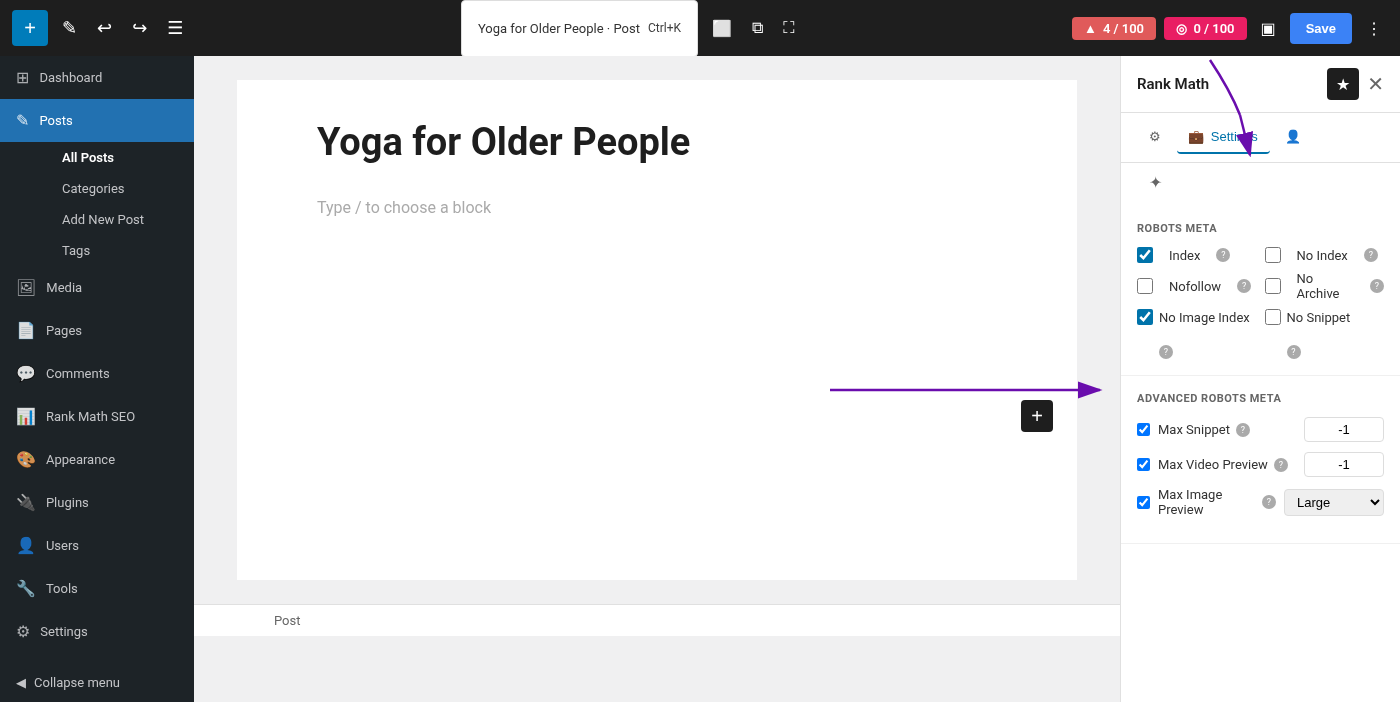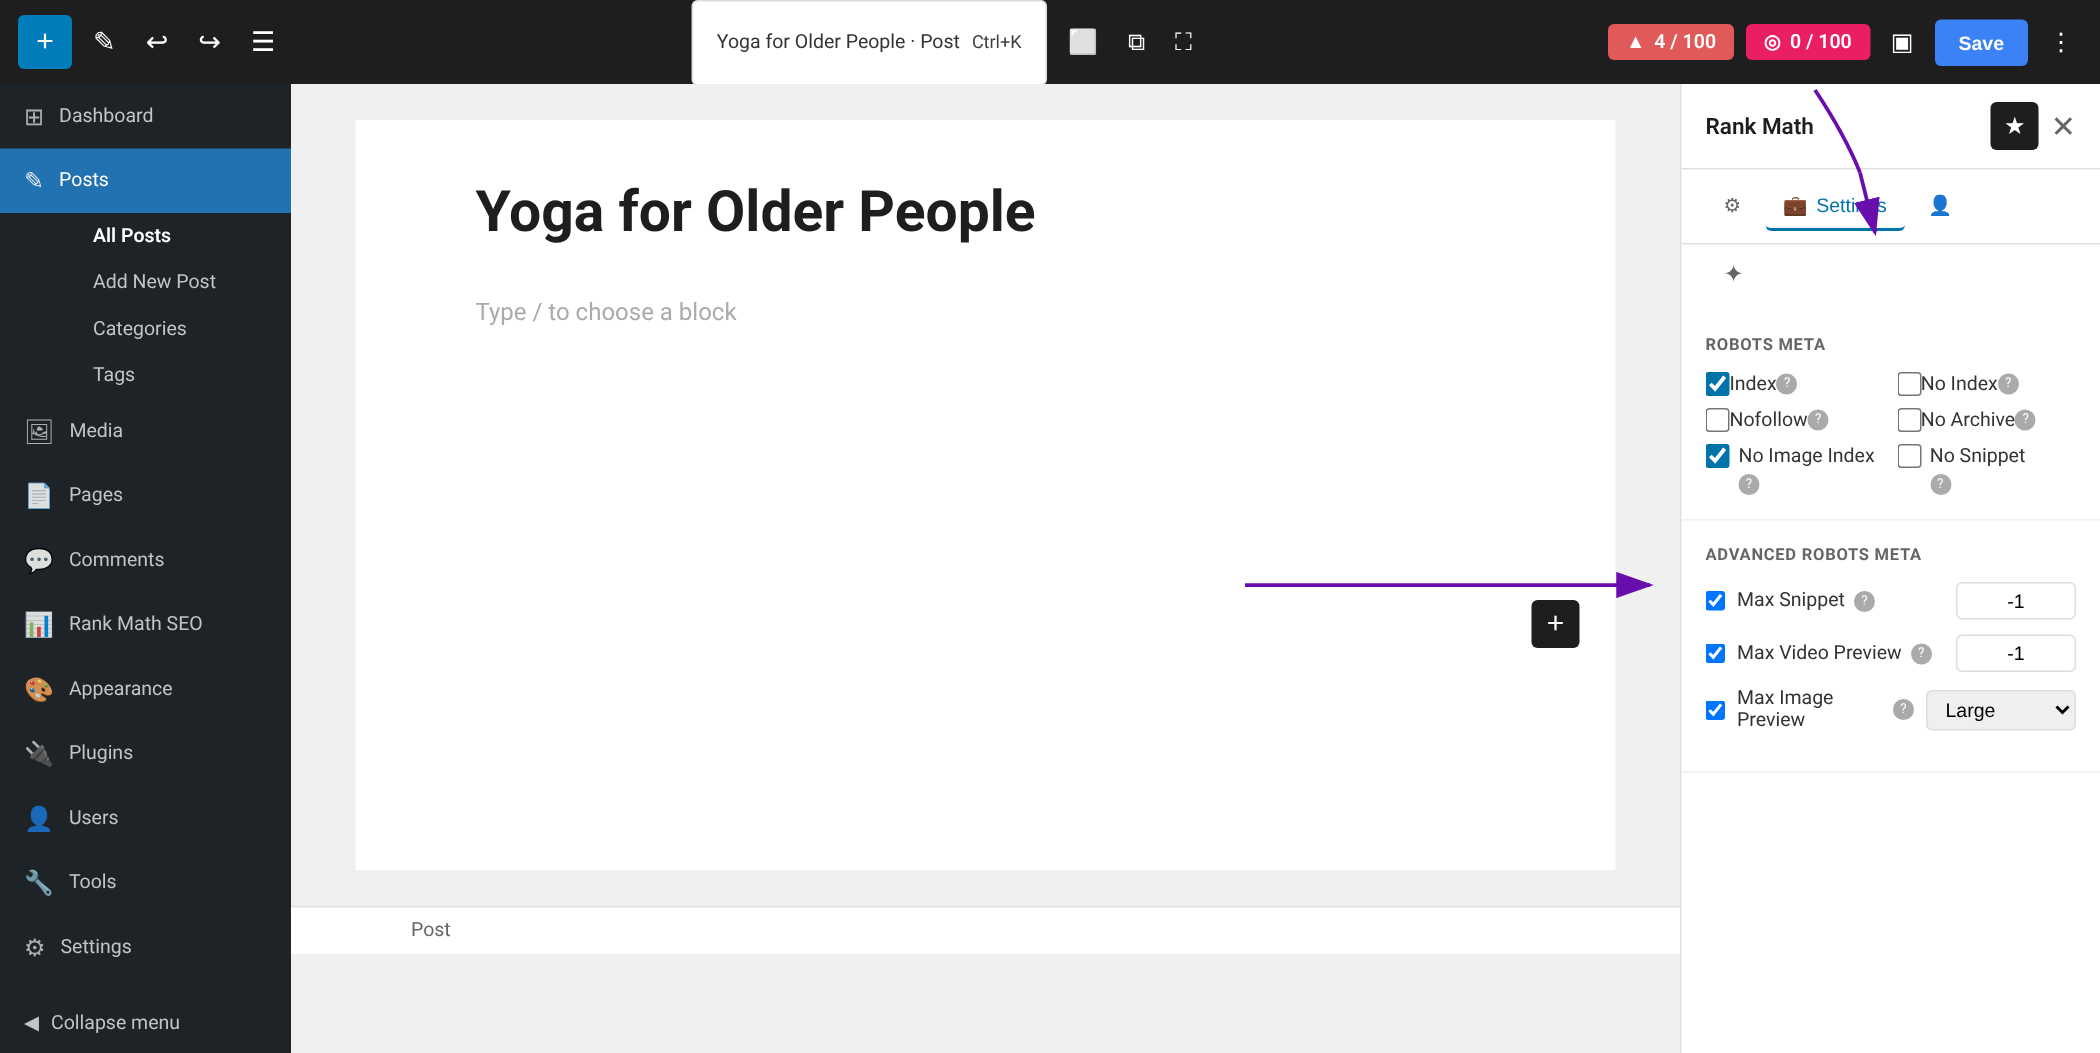--- a/index.html
+++ b/index.html
@@ -308,21 +308,21 @@
       font-size: 11px;
       font-weight: 700;
       text-transform: uppercase;
       letter-spacing: 0.5px;
       color: #666;
       margin-bottom: 12px;
     }
     .checkbox-item {
       display: flex;
       align-items: center;
-      gap: 0;
+      gap: 16px;
       font-size: 13px;
       color: #333;
     }
     .checkbox-item input[type="checkbox"] {
       width: 16px;
       height: 16px;
       accent-color: #0073aa;
       cursor: pointer;
       flex-shrink: 0;
     }
@@ -425,22 +425,22 @@
       <span>Dashboard</span>
     </div>
 
     <div class="sidebar-item active">
       <span class="icon">✎</span>
       <span>Posts</span>
     </div>
 
     <div class="sidebar-submenu">
       <div class="sidebar-subitem active">All Posts</div>
+      <div class="sidebar-subitem">Categories</div>
       <div class="sidebar-subitem">Add New Post</div>
-      <div class="sidebar-subitem">Categories</div>
       <div class="sidebar-subitem">Tags</div>
     </div>
 
     <div class="sidebar-item">
       <span class="icon">🖼</span>
       <span>Media</span>
     </div>
     <div class="sidebar-item">
       <span class="icon">📄</span>
       <span>Pages</span>

